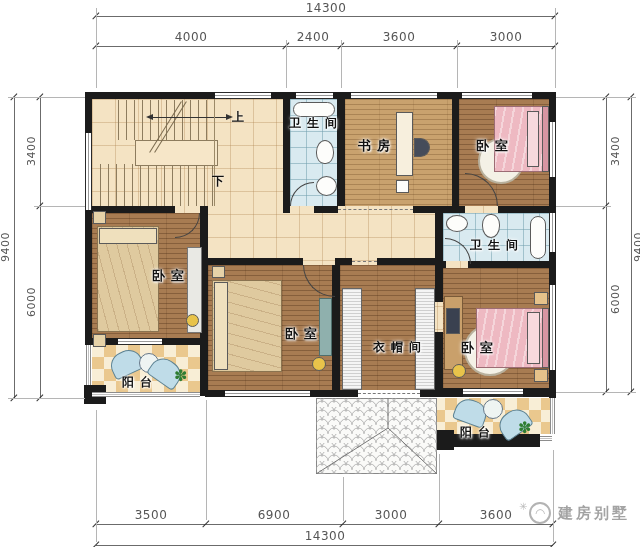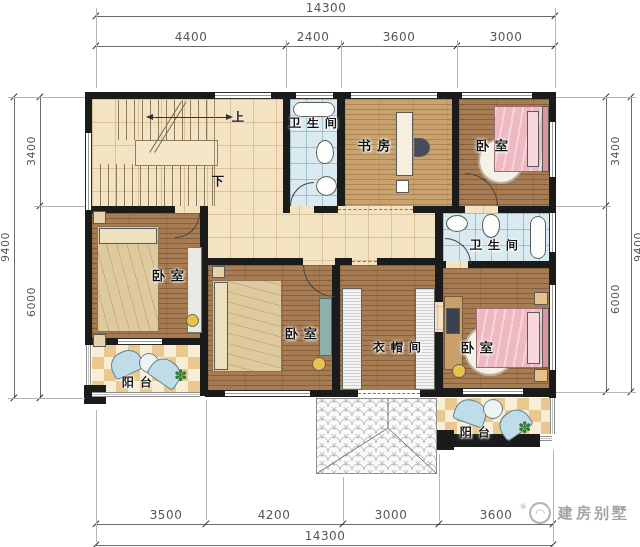--- a/index.html
+++ b/index.html
@@ -229,40 +229,40 @@
     <div class="dline" style="left:96px;top:16px;width:459px;height:1px"></div>
     <div class="tick" style="left:96px;top:16px"></div>
     <div class="tick" style="left:555px;top:16px"></div>
     <span class="dim-h" style="left:326px;top:8px">14300</span>
     <div class="dline" style="left:96px;top:46px;width:459px;height:1px"></div>
     <div class="tick" style="left:96px;top:46px"></div>
     <div class="tick" style="left:286px;top:46px"></div>
     <div class="tick" style="left:341px;top:46px"></div>
     <div class="tick" style="left:457px;top:46px"></div>
     <div class="tick" style="left:555px;top:46px"></div>
-    <span class="dim-h" style="left:191px;top:37px">4400</span>
+    <span class="dim-h" style="left:191px;top:37px">4000</span>
     <span class="dim-h" style="left:313px;top:37px">2400</span>
     <span class="dim-h" style="left:399px;top:37px">3600</span>
     <span class="dim-h" style="left:506px;top:37px">3000</span>
     <div class="ext" style="left:96px;top:8px;width:1px;height:80px"></div>
     <div class="ext" style="left:555px;top:8px;width:1px;height:80px"></div>
     <div class="ext" style="left:286px;top:40px;width:1px;height:48px"></div>
     <div class="ext" style="left:341px;top:40px;width:1px;height:48px"></div>
     <div class="ext" style="left:457px;top:40px;width:1px;height:48px"></div>
   </div>
 
   <div>
     <div class="dline" style="left:96px;top:524px;width:457px;height:1px"></div>
     <div class="tick" style="left:96px;top:524px"></div>
     <div class="tick" style="left:206px;top:524px"></div>
     <div class="tick" style="left:343px;top:524px"></div>
     <div class="tick" style="left:439px;top:524px"></div>
     <div class="tick" style="left:553px;top:524px"></div>
-    <span class="dim-h" style="left:166px;top:515px">3500</span>
-    <span class="dim-h" style="left:274px;top:515px">4200</span>
+    <span class="dim-h" style="left:151px;top:515px">3500</span>
+    <span class="dim-h" style="left:274px;top:515px">6900</span>
     <span class="dim-h" style="left:391px;top:515px">3000</span>
     <span class="dim-h" style="left:496px;top:515px">3600</span>
     <div class="dline" style="left:96px;top:545px;width:457px;height:1px"></div>
     <div class="tick" style="left:96px;top:545px"></div>
     <div class="tick" style="left:553px;top:545px"></div>
     <span class="dim-h" style="left:325px;top:536px">14300</span>
     <div class="ext" style="left:96px;top:410px;width:1px;height:132px"></div>
     <div class="ext" style="left:206px;top:400px;width:1px;height:120px"></div>
     <div class="ext" style="left:343px;top:477px;width:1px;height:44px"></div>
     <div class="ext" style="left:439px;top:454px;width:1px;height:67px"></div>

